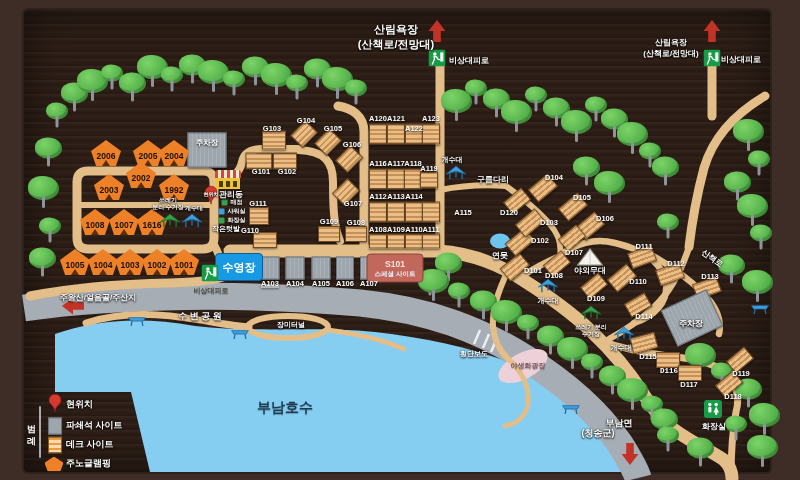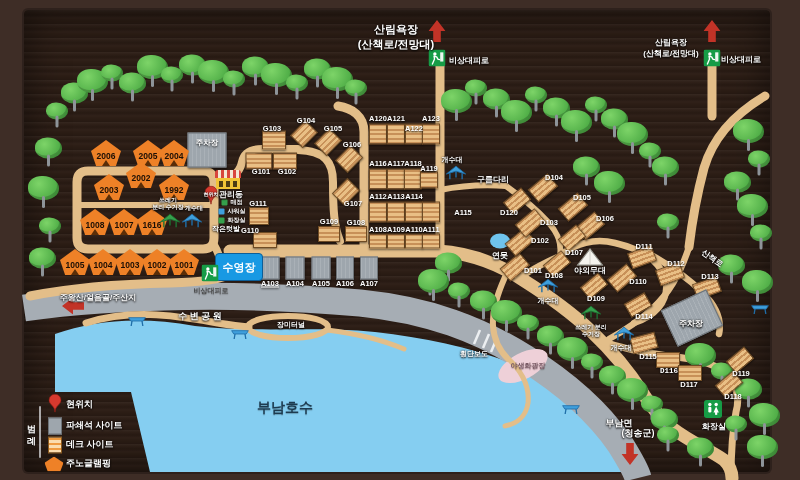--- a/index.html
+++ b/index.html
@@ -522,20 +522,24 @@
       </div>
       <div class="tent" style="left: 157px; top: 262px; transform: translate(-50%, -50%); width: 30px; height: 26px; z-index: 3;">
         <b>1002</b>
         <i></i>
       </div>
       <div class="tent" style="left: 184px; top: 262px; transform: translate(-50%, -50%); width: 30px; height: 26px; z-index: 3;">
         <b>1001</b>
         <i></i>
       </div>
       <div class="bigbox pool" style="left: 239px; top: 267px; transform: translate(-50%, -50%); width: 46px; height: 26px; z-index: 4;">수영장</div>
+      <div class="bigbox special" style="left: 395px; top: 268px; transform: translate(-50%, -50%); width: 55px; height: 27px; z-index: 4;">
+        <span class="s1">S101</span>
+        <span class="s2">스페셜 사이트</span>
+      </div>
       <div class="micon" style="left: 437px; top: 60px; transform: translate(-50%, -50%); z-index: 4;"><svg viewBox="0 0 24 24" width="17" height="17">
           <rect width="24" height="24" rx="3" fill="#169c46"></rect>
           <rect x="16.5" y="4" width="4.5" height="13" fill="#fff" opacity=".92"></rect>
           <circle cx="9" cy="6.3" r="2.4" fill="#fff"></circle>
           <path d="M5.5 20.5 L8.5 13.5 L7.8 9.5 L11.5 10.5 L13.2 13.5 L15.5 14.2" stroke="#fff" stroke-width="1.9" fill="none" stroke-linecap="round" stroke-linejoin="round"></path>
         </svg></div>
       <div class="micon" style="left: 712px; top: 60px; transform: translate(-50%, -50%); z-index: 4;"><svg viewBox="0 0 24 24" width="17" height="17">
           <rect width="24" height="24" rx="3" fill="#169c46"></rect>
           <rect x="16.5" y="4" width="4.5" height="13" fill="#fff" opacity=".92"></rect>
           <circle cx="9" cy="6.3" r="2.4" fill="#fff"></circle>
@@ -641,21 +645,21 @@
       <div class="lbl lbl-w" style="left: 671px; top: 54px; transform: translate(-50%, -50%); font-size: 8px; z-index: 6;">(산책로/전망대)</div>
       <div class="lbl lbl-w" style="left: 741px; top: 60px; transform: translate(-50%, -50%); font-size: 8px; z-index: 6;">비상대피로</div>
       <div class="lbl lbl-w" style="left: 98px; top: 298px; transform: translate(-50%, -50%); font-size: 8px; z-index: 6;">주왕산/얼음골/주산지</div>
       <div class="lbl" style="left: 211px; top: 291px; transform: translate(-50%, -50%); font-size: 7px; z-index: 6; color: rgb(71, 71, 71); text-shadow: rgba(0, 0, 0, 0.25) 0px 1px 1px;">비상대피로</div>
       <div class="lbl lbl-w" style="left: 200px; top: 317px; transform: translate(-50%, -50%); font-size: 9px; z-index: 6;">수 변 공 원</div>
       <div class="lbl lbl-w" style="left: 291px; top: 325px; transform: translate(-50%, -50%); font-size: 7px; z-index: 6;">장미터널</div>
       <div class="lbl lbl-w" style="left: 474px; top: 354px; transform: translate(-50%, -50%); font-size: 7px; z-index: 6;">횡단보도</div>
       <div class="lbl" style="left: 528px; top: 366px; transform: translate(-50%, -50%); font-size: 7px; z-index: 6; color: rgb(123, 91, 102); text-shadow: rgba(0, 0, 0, 0.25) 0px 1px 1px;">야생화광장</div>
       <div class="lbl" style="left: 285px; top: 407px; transform: translate(-50%, -50%); font-size: 14px; z-index: 6; color: rgb(29, 59, 80); text-shadow: rgba(0, 0, 0, 0.25) 0px 1px 1px;">부남호수</div>
       <div class="lbl lbl-w" style="left: 619px; top: 424px; transform: translate(-50%, -50%); font-size: 9px; z-index: 6;">부남면</div>
-      <div class="lbl lbl-w" style="left: 638px; top: 434px; transform: translate(-50%, -50%); font-size: 9px; z-index: 6;">(청송군)</div>
+      <div class="lbl lbl-w" style="left: 598px; top: 434px; transform: translate(-50%, -50%); font-size: 9px; z-index: 6;">(청송군)</div>
       <div class="lbl lbl-w" style="left: 712px; top: 259px; transform: translate(-50%, -50%) rotate(35deg); font-size: 8px; z-index: 6;">산책로</div>
       <div class="lbl lbl-w" style="left: 493px; top: 180px; transform: translate(-50%, -50%); font-size: 8px; z-index: 6;">구름다리</div>
       <div class="lbl lbl-w" style="left: 226px; top: 229px; transform: translate(-50%, -50%); font-size: 7px; z-index: 6;">작은텃밭</div>
       <div class="lbl lbl-w" style="left: 500px; top: 256px; transform: translate(-50%, -50%); font-size: 8px; z-index: 6;">연못</div>
       <div class="lbl lbl-w" style="left: 590px; top: 271px; transform: translate(-50%, -50%); font-size: 8px; z-index: 6;">야외무대</div>
       <div class="lbl lbl-w" style="left: 231px; top: 195px; transform: translate(-50%, -50%); font-size: 8px; z-index: 6;">관리동</div>
       <div class="lbl lbl-w" style="left: 168px; top: 200px; transform: translate(-50%, -50%); font-size: 6px; z-index: 6;">쓰레기</div>
       <div class="lbl lbl-w" style="left: 168px; top: 207px; transform: translate(-50%, -50%); font-size: 6px; z-index: 6;">분리 수거장</div>
       <div class="lbl lbl-w" style="left: 194px; top: 208px; transform: translate(-50%, -50%); font-size: 6px; z-index: 6;">개수대</div>
       <div class="lbl lbl-w" style="left: 452px; top: 160px; transform: translate(-50%, -50%); font-size: 7px; z-index: 6;">개수대</div>

